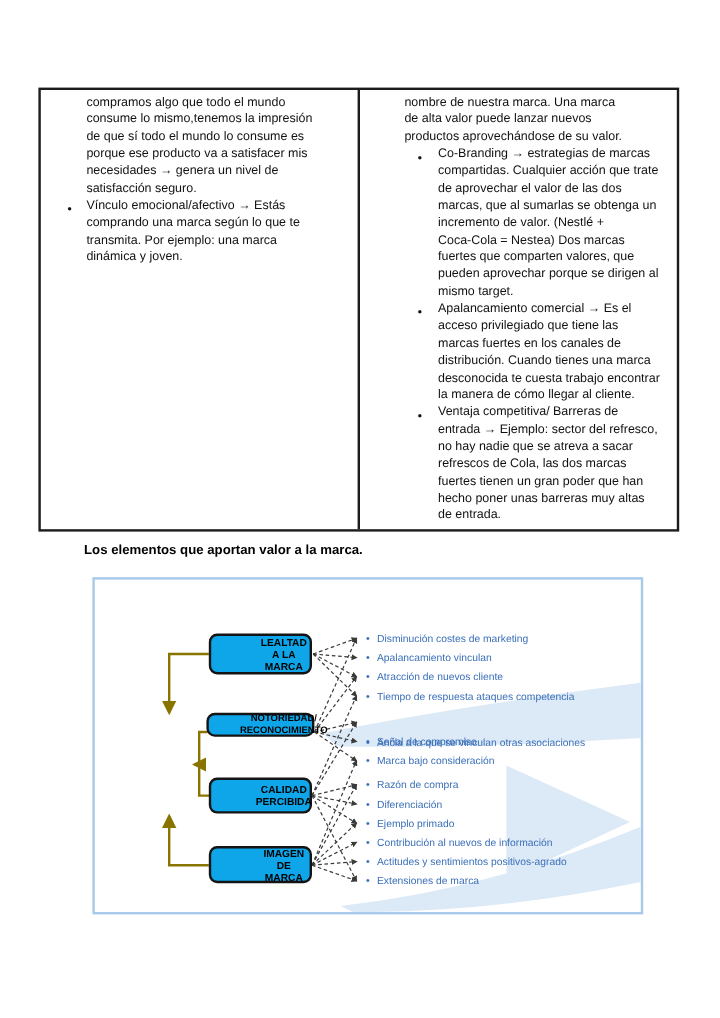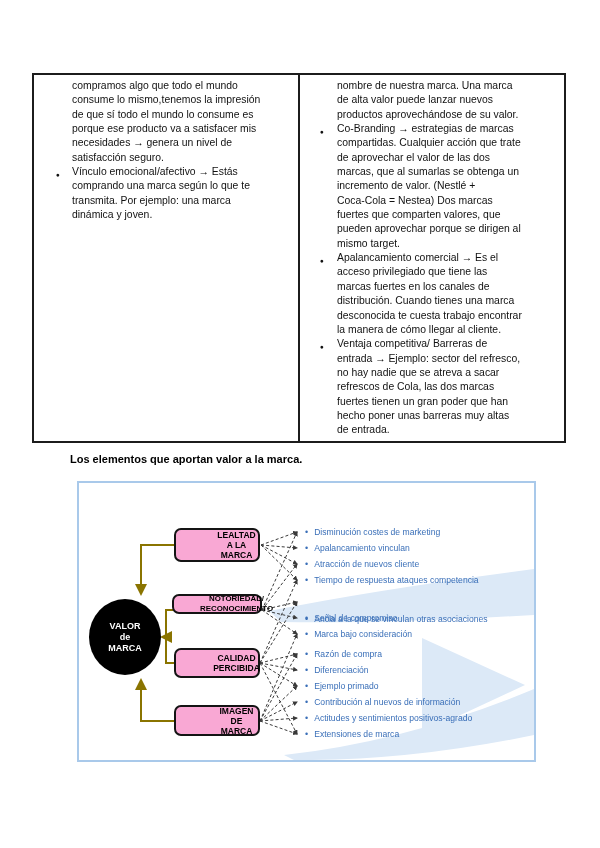--- a/index.html
+++ b/index.html
@@ -14,42 +14,42 @@
     border:2px solid #1c1c1c;display:flex;background:#fff;
   }
   .doc-cell{padding-top:4px;box-sizing:border-box;font-size:10.4px;line-height:14.35px;}
   .doc-cell-left{width:266px;border-right:2px solid #1c1c1c;}
   .doc-cell-right{flex:1;}
   .cont-text{margin:0 6px 0 38px;white-space:pre-line;}
   .doc-cell-right .cont-text{margin-left:37px;}
   .doc-list{list-style:none;margin:0;padding:0;}
   .doc-list li{position:relative;padding-left:38px;padding-right:4px;white-space:pre-line;}
   .doc-list li::before{content:"●";position:absolute;left:22px;top:3px;font-size:6.5px;}
-  .doc-cell-right .doc-list li{padding-left:37px;}
+  .doc-cell-right .doc-list li{padding-left:37px;margin-left:28px;}
   .doc-cell-right .doc-list li::before{left:20px;}
   
   .section-heading{
     position:absolute;left:70px;top:453px;font-size:11px;font-weight:bold;color:#000;
   }
   
   .diagram{
     position:absolute;left:77px;top:481px;width:455px;height:277px;
     border:2px solid #a9c9ea;background:#ffffff;
   }
   .diagram svg{position:absolute;left:0;top:0;z-index:1;}
   .dnode{
     position:absolute;z-index:2;display:flex;align-items:center;justify-content:center;
     text-align:center;font-weight:bold;white-space:pre-line;
   }
   .center-circle{
     left:10px;top:116px;width:72px;height:76px;border-radius:50%;
     background:#000;color:#fff;font-size:9px;line-height:11px;
   }
   .dbox{
-    background:#f9a8d4;border:2px solid #141414;border-radius:7px;
+    background:#0ea5e9;border:2px solid #141414;border-radius:7px;
     color:#000;box-sizing:border-box;padding-left:39px;
   }
   .box-lealtad{left:95px;top:45px;width:86px;height:34px;font-size:8.5px;line-height:10px;}
   .box-notoriedad{left:93px;top:111px;width:90px;height:20px;font-size:7.9px;line-height:10px;}
   .box-calidad{left:95px;top:165px;width:86px;height:30px;font-size:8.5px;line-height:10px;}
   .box-imagen{left:95px;top:222px;width:86px;height:31px;font-size:8.5px;line-height:10px;}
   .ditem{
     position:absolute;left:226px;z-index:2;font-size:8.6px;line-height:10px;
     color:#3a6fb8;white-space:nowrap;
   }
@@ -152,23 +152,20 @@
 
       <line x1="181" y1="238" x2="218" y2="151" marker-end="url(#arrow-dark)"></line>
       <line x1="181" y1="238" x2="218" y2="171" marker-end="url(#arrow-dark)"></line>
       <line x1="181" y1="238" x2="218" y2="203" marker-end="url(#arrow-dark)"></line>
       <line x1="181" y1="238" x2="218" y2="219" marker-end="url(#arrow-dark)"></line>
       <line x1="181" y1="238" x2="218" y2="235" marker-end="url(#arrow-dark)"></line>
       <line x1="181" y1="238" x2="218" y2="251" marker-end="url(#arrow-dark)"></line>
     </g>
   </svg>
 
-  <div class="dnode center-circle">VALOR
-de
-MARCA</div>
 
   <div class="dnode dbox box-lealtad">LEALTAD
 A LA MARCA</div>
   <div class="dnode dbox box-notoriedad">NOTORIEDAD/
 RECONOCIMIENTO</div>
   <div class="dnode dbox box-calidad">CALIDAD
 PERCIBIDA</div>
   <div class="dnode dbox box-imagen">IMAGEN
 DE MARCA</div>
 

